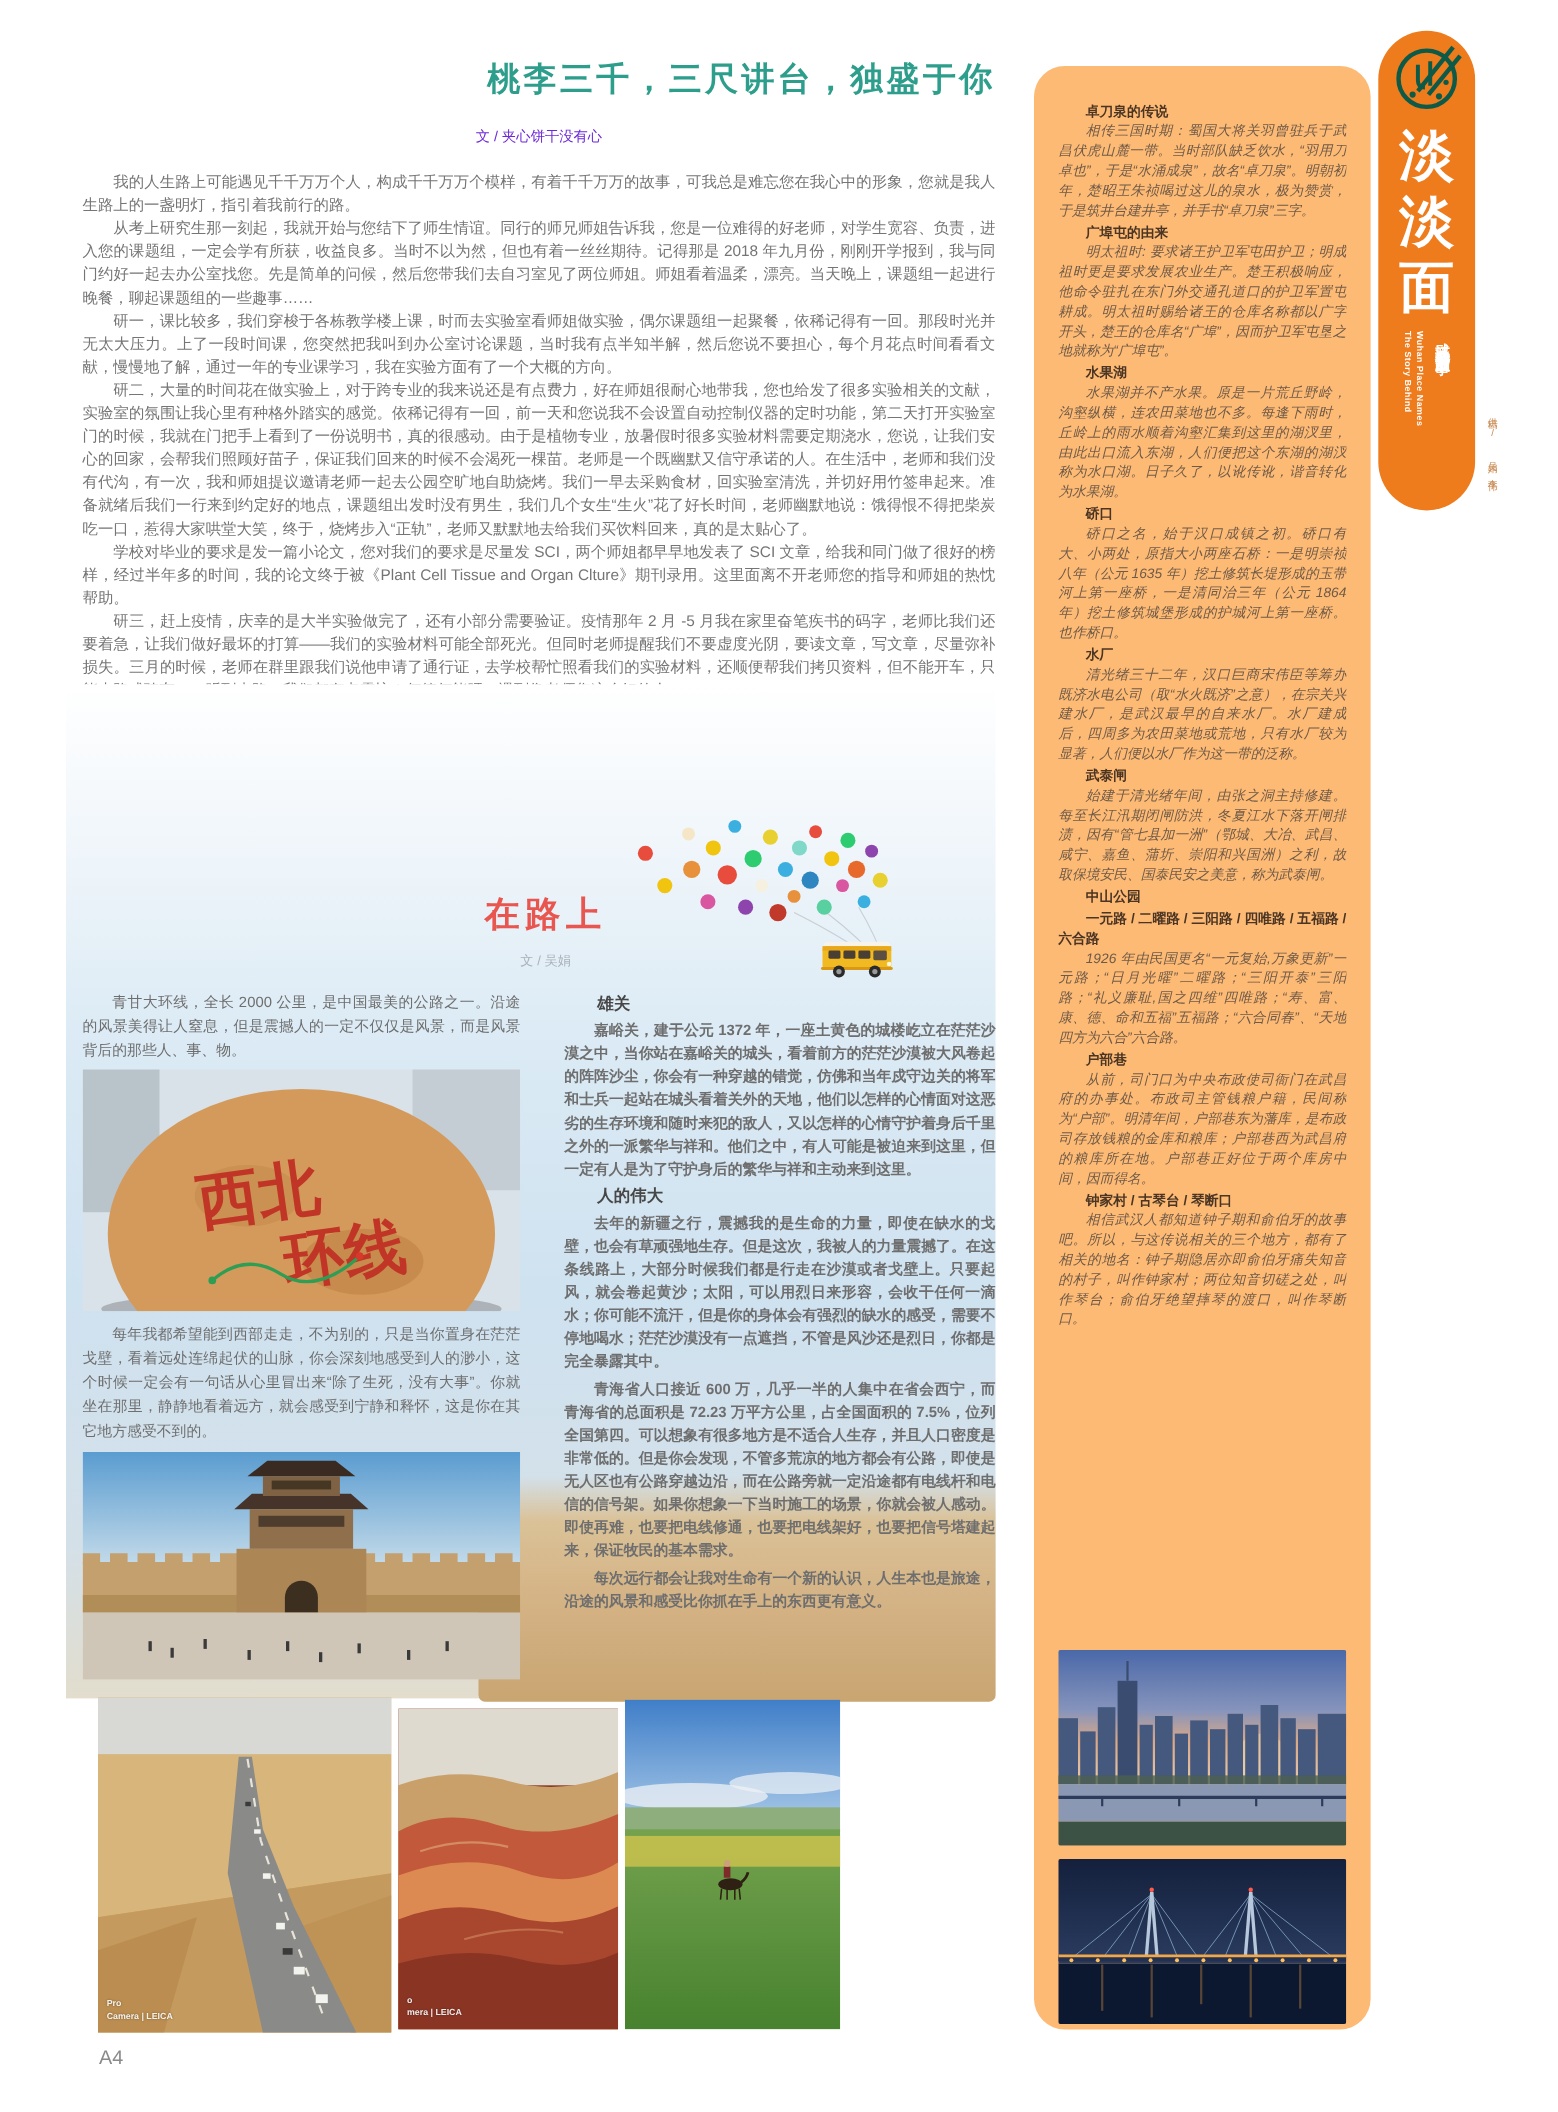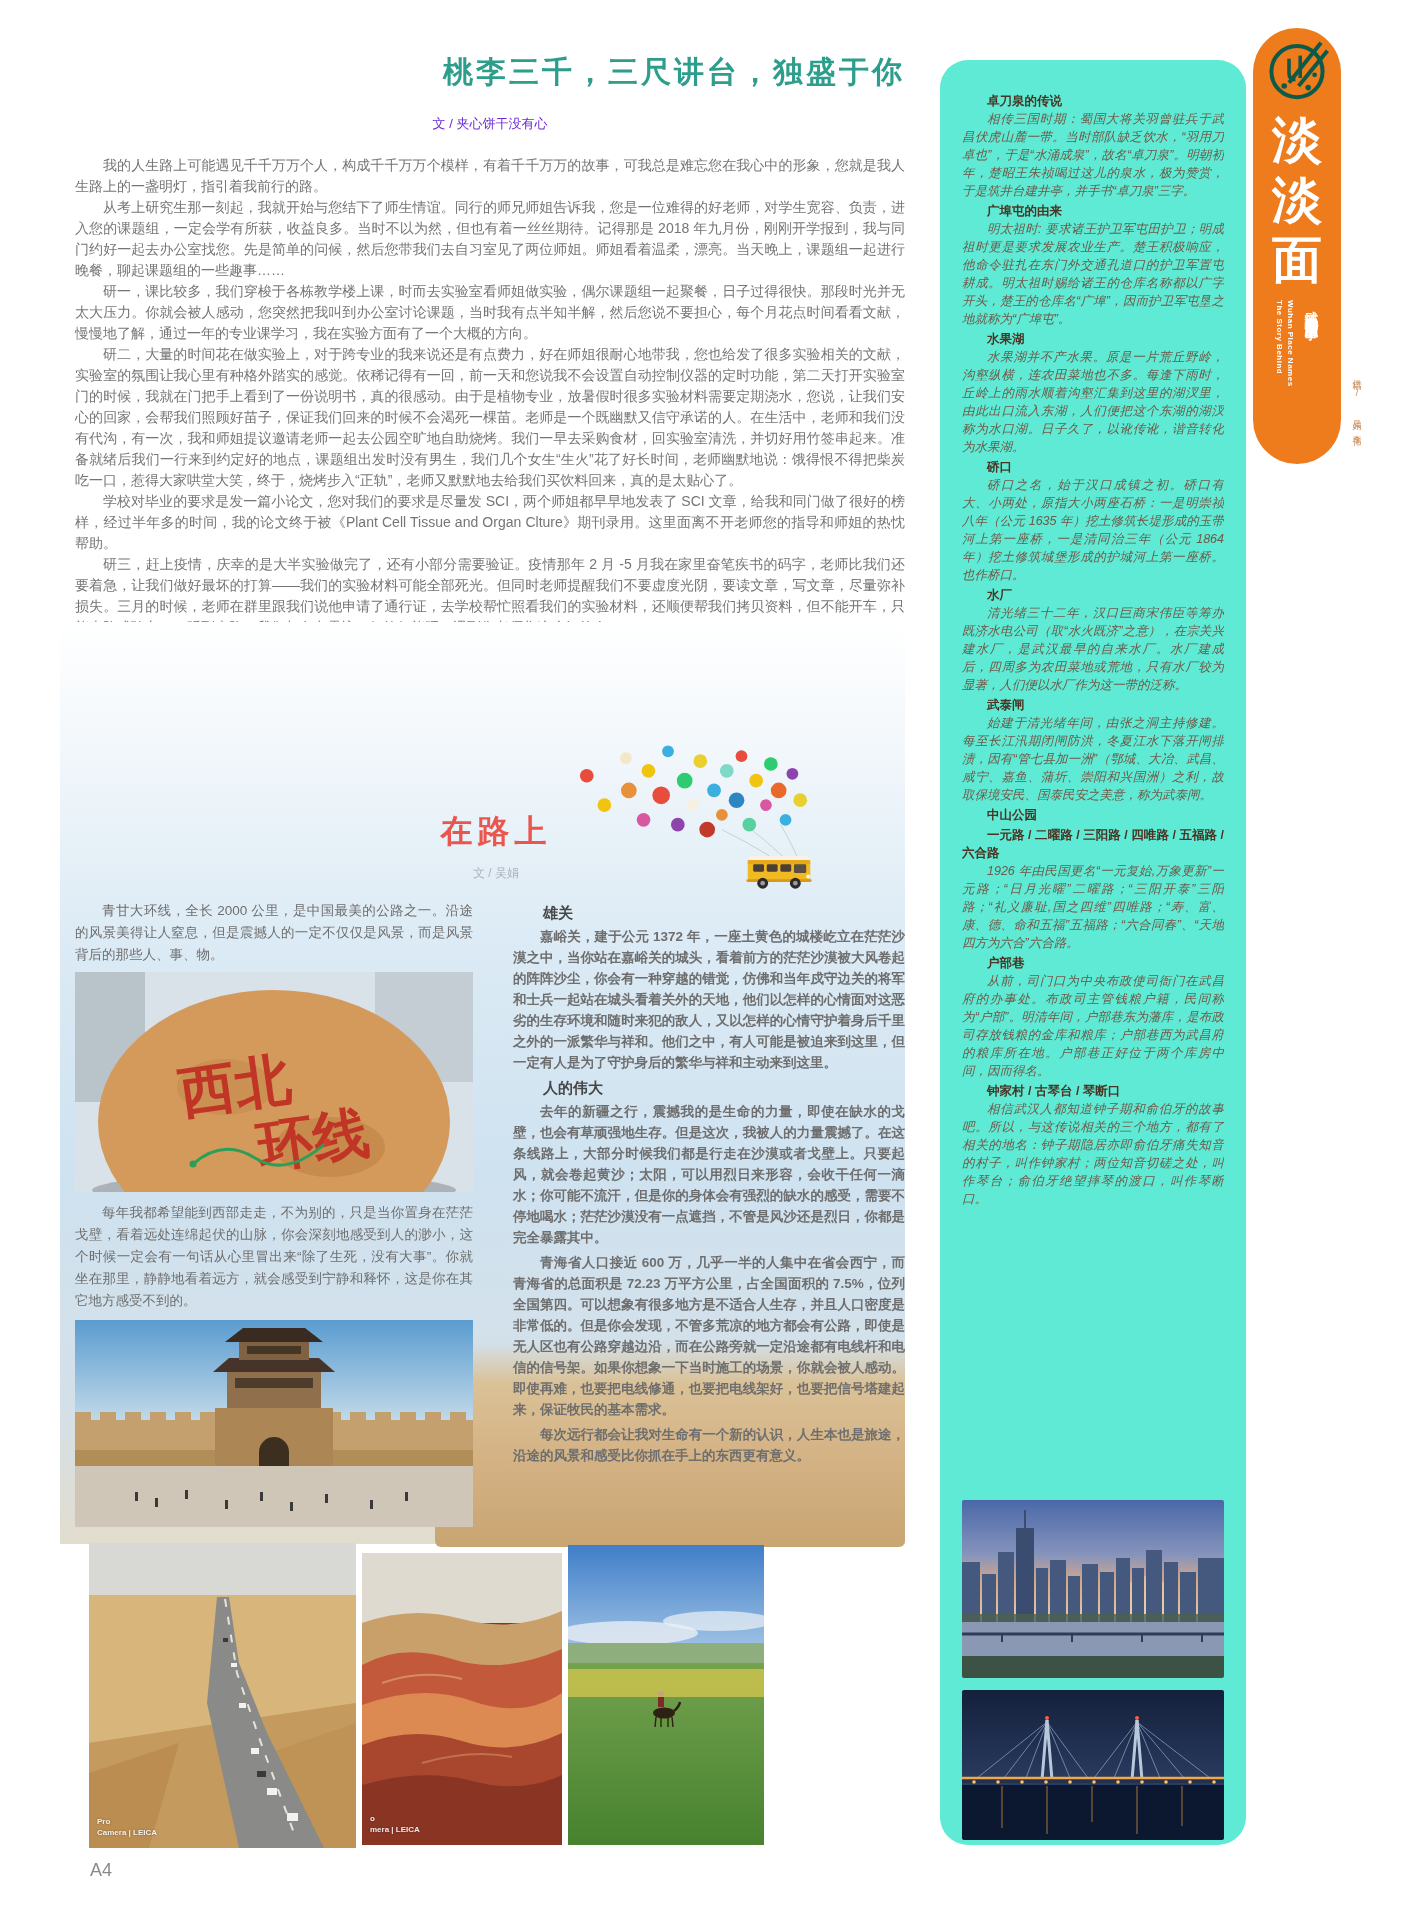--- a/index.html
+++ b/index.html
@@ -30,21 +30,21 @@
   .photo{position:absolute;overflow:hidden;}
   .photo svg{display:block;}
   .rock-photo{position:relative;width:398px;height:220px;margin:6px 0 10px 0;overflow:hidden;}
   .wall-photo{position:relative;width:398px;height:207px;margin-top:8px;overflow:hidden;}
   .photo-road{left:89px;top:1543px;width:267px;height:305px;}
   .photo-danxia{left:362px;top:1553px;width:200px;height:292px;}
   .photo-grass{left:568px;top:1545px;width:196px;height:300px;}
   .watermark{position:absolute;left:8px;bottom:10px;color:rgba(255,255,255,.9);font-size:8px;line-height:11px;
       font-weight:bold;text-shadow:0 0 2px rgba(0,0,0,.4);}
   
-  .sidebar{position:absolute;left:940px;top:60px;width:306px;height:1785px;background:#5eead4;border-radius:28px;}
+  .sidebar{position:absolute;left:940px;top:60px;width:306px;height:1785px;background:#fdba74;border-radius:28px;}
   .sb-inner{position:absolute;left:22px;top:30px;width:262px;height:1395px;overflow:hidden;
       font-size:12.5px;line-height:18px;color:#6f5a48;text-align:justify;}
   .sb-h{font-weight:bold;color:#4a3423;text-indent:2em;margin-top:2px;}
   .sb-p{margin:0;text-indent:2em;font-style:italic;}
   .sb-photo{position:absolute;left:22px;width:262px;overflow:hidden;border-radius:2px;}
   .sb-photo1{top:1440px;height:178px;}
   .sb-photo2{top:1630px;height:150px;}
   
   .banner{position:absolute;left:1253px;top:28px;width:88px;height:436px;background:#ee7b1c;border-radius:44px;}
   .banner-logo{text-align:center;padding-top:10px;}
@@ -62,21 +62,21 @@
 <body>
 
 <div class="page">
 
   <section class="main-article">
     <h1 class="ma-title">桃李三千，三尺讲台，独盛于你</h1>
     <div class="ma-byline">文 / 夹心饼干没有心</div>
     <div class="ma-body">
       <p>我的人生路上可能遇见千千万万个人，构成千千万万个模样，有着千千万万的故事，可我总是难忘您在我心中的形象，您就是我人生路上的一盏明灯，指引着我前行的路。</p>
       <p>从考上研究生那一刻起，我就开始与您结下了师生情谊。同行的师兄师姐告诉我，您是一位难得的好老师，对学生宽容、负责，进入您的课题组，一定会学有所获，收益良多。当时不以为然，但也有着一丝丝期待。记得那是 2018 年九月份，刚刚开学报到，我与同门约好一起去办公室找您。先是简单的问候，然后您带我们去自习室见了两位师姐。师姐看着温柔，漂亮。当天晚上，课题组一起进行晚餐，聊起课题组的一些趣事……</p>
-      <p>研一，课比较多，我们穿梭于各栋教学楼上课，时而去实验室看师姐做实验，偶尔课题组一起聚餐，日子过得很快。那段时光并无太大压力。你就会被人感动，您突然把我叫到办公室讨论课题，当时我有点半知半解，然后您说不要担心，每个月花点时间看看文献，慢慢地了解，通过一年的专业课学习，我在实验方面有了一个大概的方向。</p>
+      <p>研一，课比较多，我们穿梭于各栋教学楼上课，时而去实验室看师姐做实验，偶尔课题组一起聚餐，依稀记得有一回。那段时光并无太大压力。上了一段时间课，您突然把我叫到办公室讨论课题，当时我有点半知半解，然后您说不要担心，每个月花点时间看看文献，慢慢地了解，通过一年的专业课学习，我在实验方面有了一个大概的方向。</p>
       <p>研二，大量的时间花在做实验上，对于跨专业的我来说还是有点费力，好在师姐很耐心地带我，您也给发了很多实验相关的文献，实验室的氛围让我心里有种格外踏实的感觉。依稀记得有一回，前一天和您说我不会设置自动控制仪器的定时功能，第二天打开实验室门的时候，我就在门把手上看到了一份说明书，真的很感动。由于是植物专业，放暑假时很多实验材料需要定期浇水，您说，让我们安心的回家，会帮我们照顾好苗子，保证我们回来的时候不会渴死一棵苗。老师是一个既幽默又信守承诺的人。在生活中，老师和我们没有代沟，有一次，我和师姐提议邀请老师一起去公园空旷地自助烧烤。我们一早去采购食材，回实验室清洗，并切好用竹签串起来。准备就绪后我们一行来到约定好的地点，课题组出发时没有男生，我们几个女生“生火”花了好长时间，老师幽默地说：饿得恨不得把柴炭吃一口，惹得大家哄堂大笑，终于，烧烤步入“正轨”，老师又默默地去给我们买饮料回来，真的是太贴心了。</p>
       <p>学校对毕业的要求是发一篇小论文，您对我们的要求是尽量发 SCI，两个师姐都早早地发表了 SCI 文章，给我和同门做了很好的榜样，经过半年多的时间，我的论文终于被《Plant Cell Tissue and Organ Clture》期刊录用。这里面离不开老师您的指导和师姐的热忱帮助。</p>
       <p>研三，赶上疫情，庆幸的是大半实验做完了，还有小部分需要验证。疫情那年 2 月 -5 月我在家里奋笔疾书的码字，老师比我们还要着急，让我们做好最坏的打算——我们的实验材料可能全部死光。但同时老师提醒我们不要虚度光阴，要读文章，写文章，尽量弥补损失。三月的时候，老师在群里跟我们说他申请了通行证，去学校帮忙照看我们的实验材料，还顺便帮我们拷贝资料，但不能开车，只能走路或骑车，一听到走路，我们都有点震惊！何德何能呀，遇到像老师您这么好的人。</p>
       <p>桃李三千，却独盛开在您三尺讲台，桃李之所以盛开，是因为您如蜡烛般燃烧自己，照亮学生。人生得遇良师，春风化雨，人生至幸，惟愿健康与才华伴您年年岁岁如今。</p>
       <p>最后，祝所有老师们节日快乐、身体健康，工作顺利，阖家幸福！</p>
     </div>
   </section>
 
   <section class="travel">
     <div class="travel-sky"></div>

